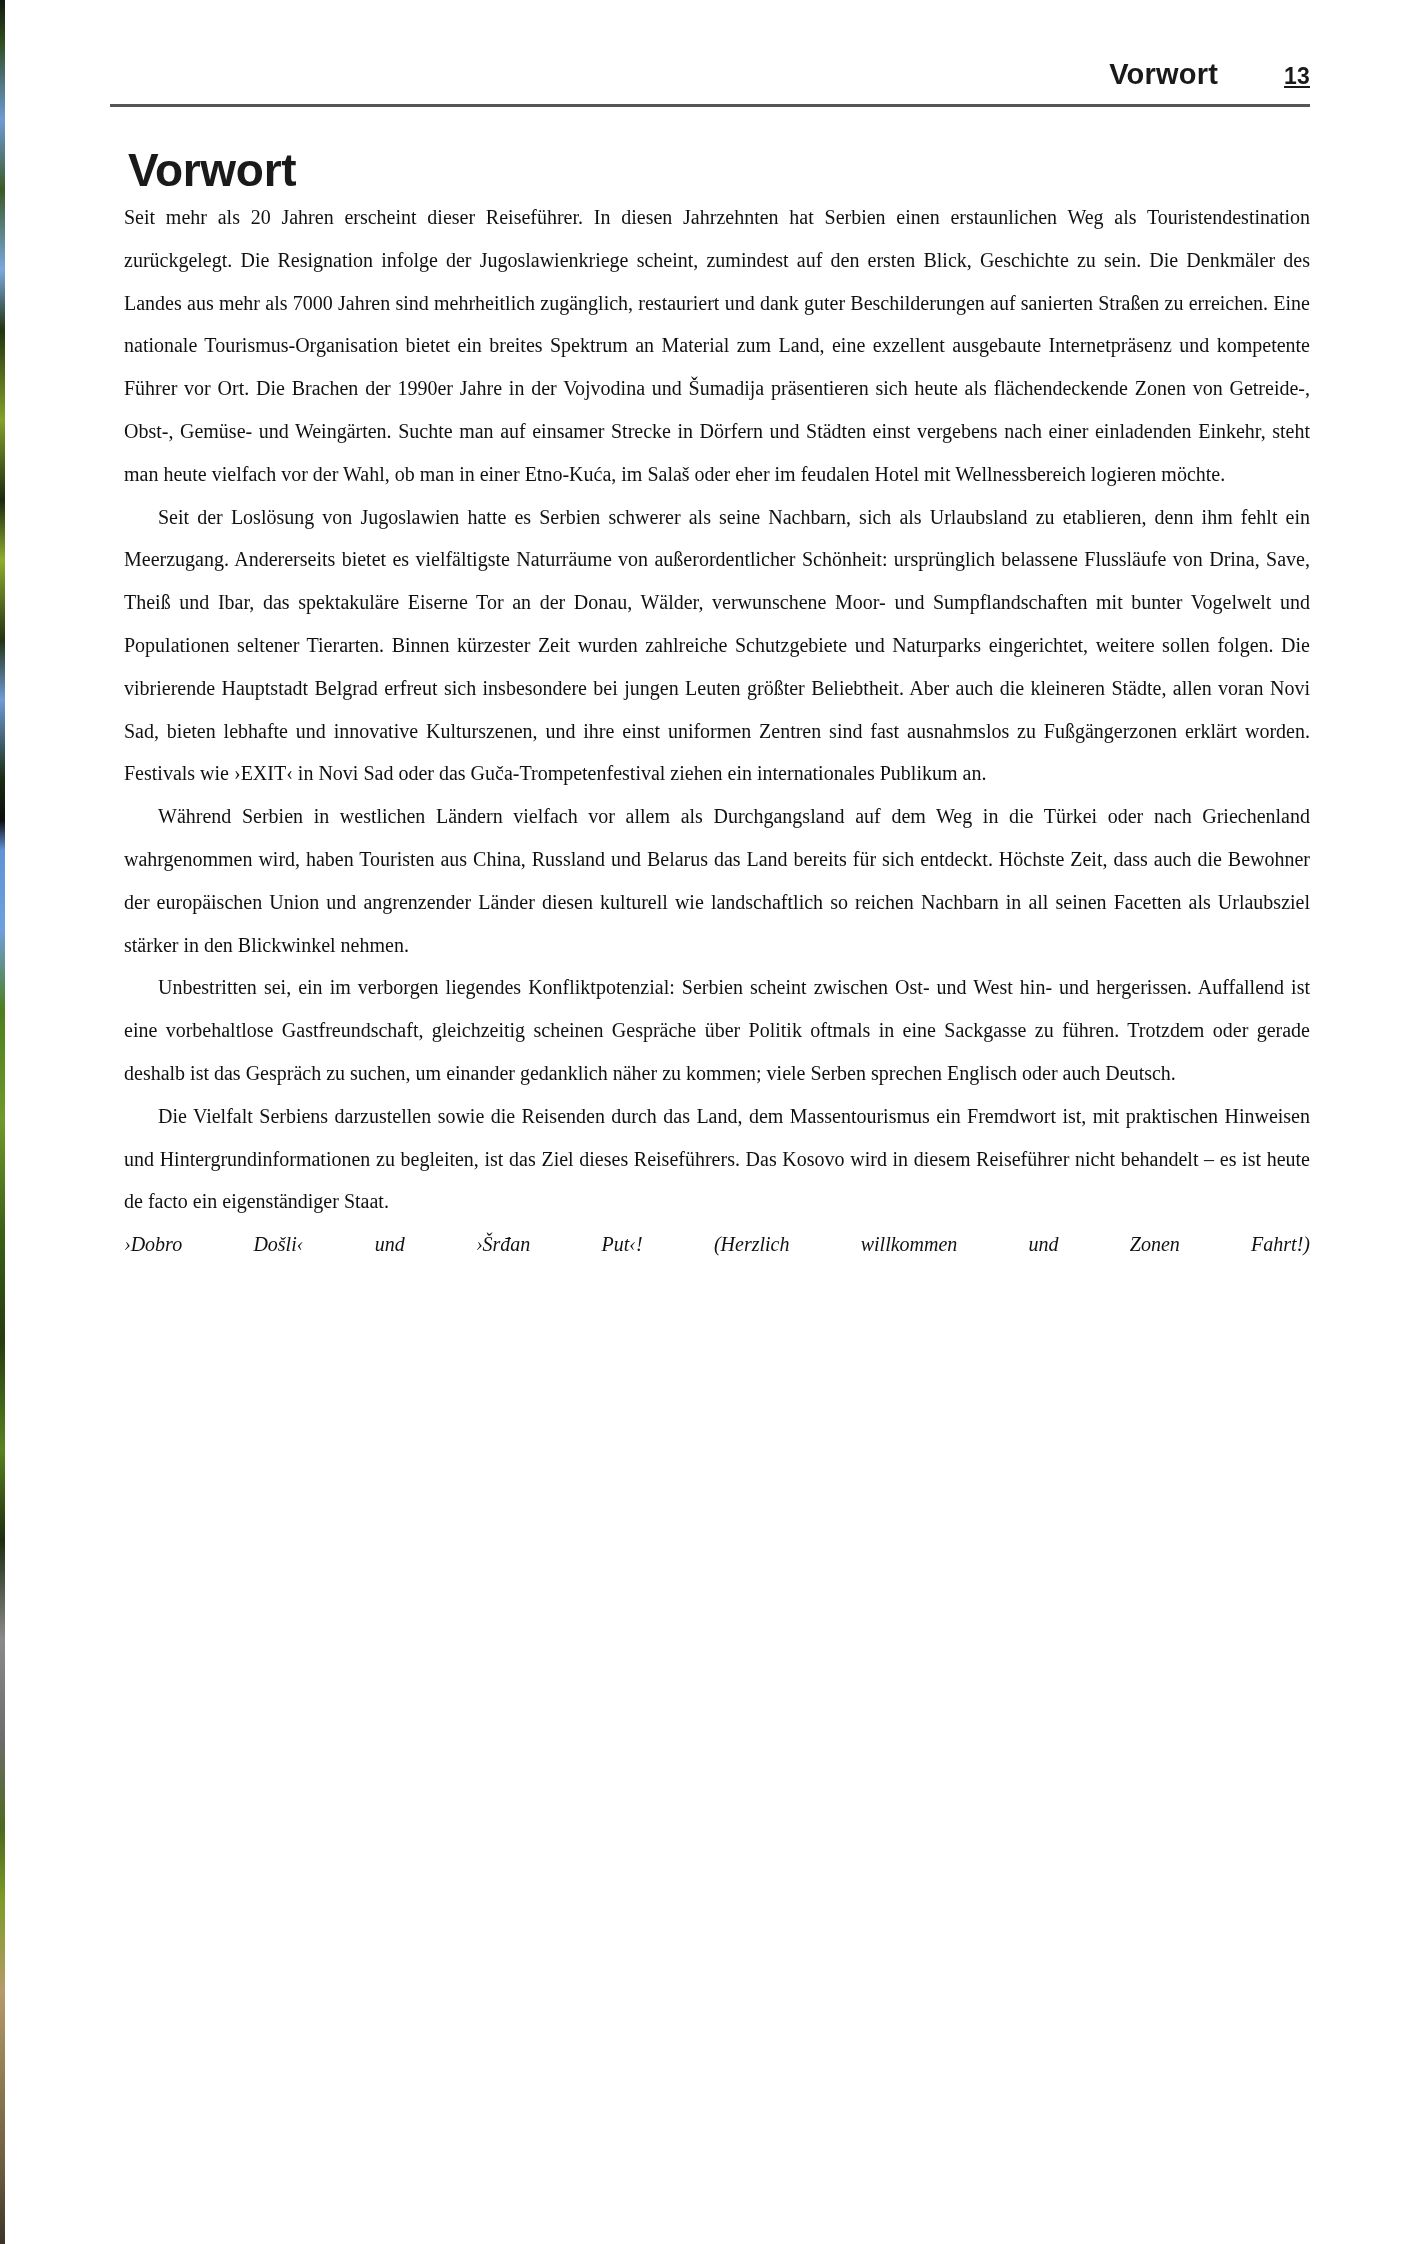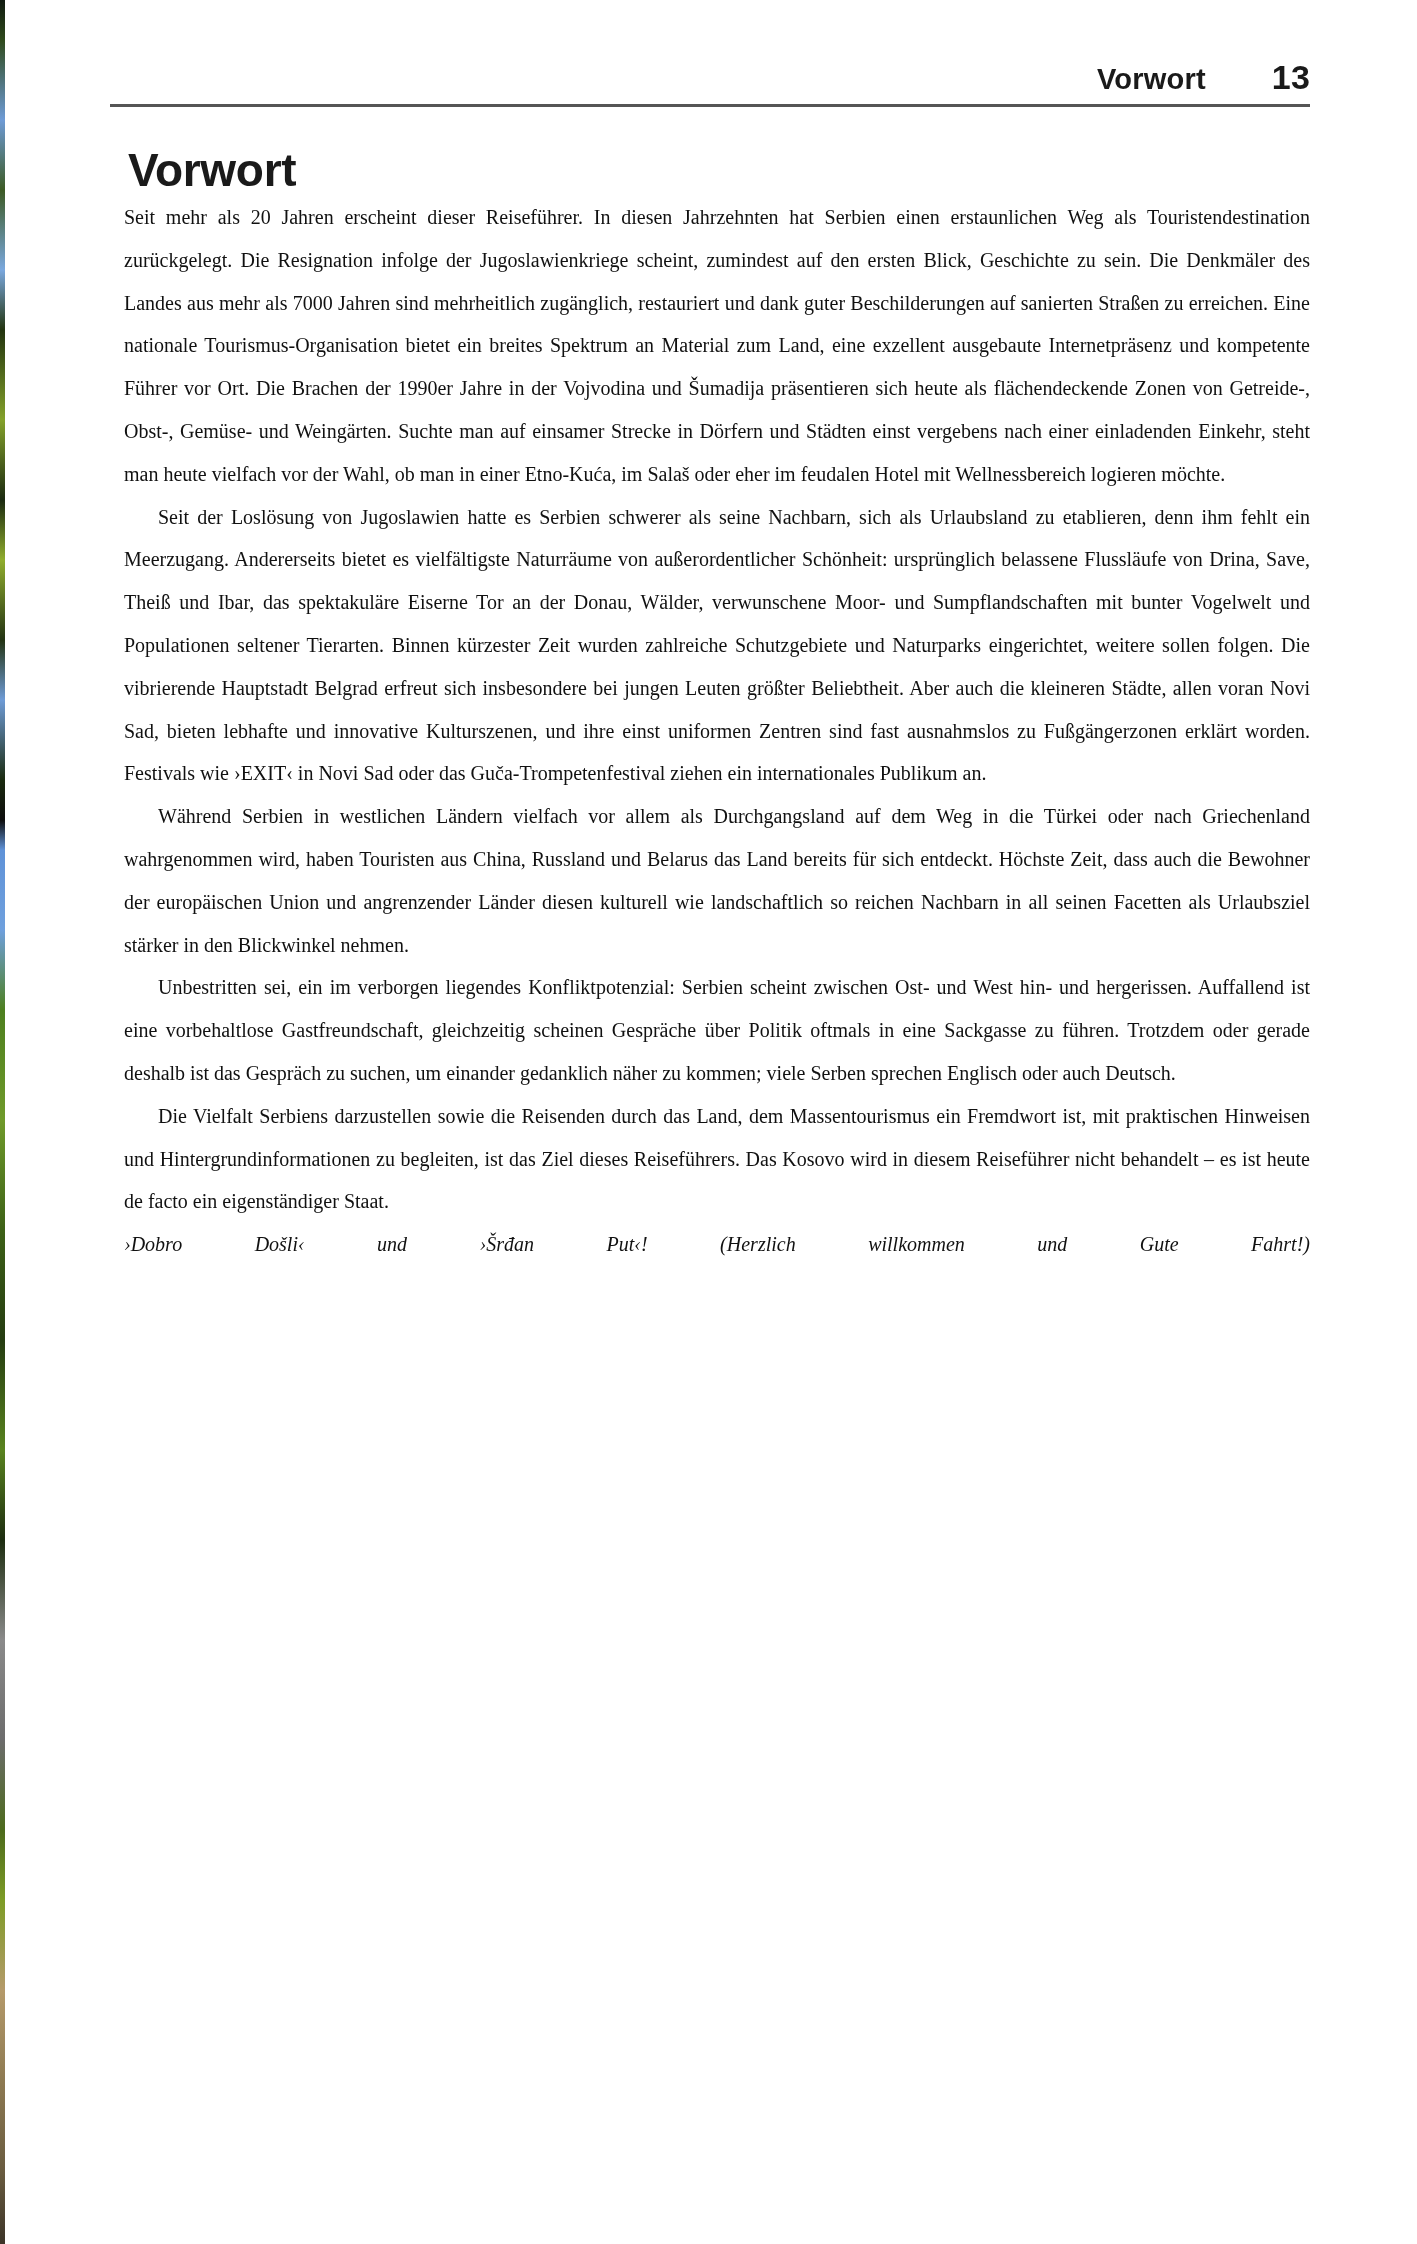--- a/index.html
+++ b/index.html
@@ -74,21 +74,21 @@
     display: flex;
     justify-content: flex-end;
     align-items: baseline;
     font-family: "Liberation Sans", "DejaVu Sans", sans-serif;
     font-weight: bold;
     font-size: 29px;
     letter-spacing: 0.2px;
     color: #1a1a1a;
   }
   .running-head .rh-title { margin-right: 66px; }
-  .running-head .rh-pageno { font-size: 34px; }
+  .running-head .rh-pageno { font-size: 23px; text-decoration: underline; }
 
   .head-rule {
     position: absolute;
     left: 110px;
     top: 104px;
     width: 1200px;
     height: 3px;
     background: #555555;
   }
 
@@ -149,16 +149,16 @@
   <div class="head-rule"></div>
 
   <h1 class="chapter-title">Vorwort</h1>
 
   <div class="body-text">
     <p>Seit mehr als 20 Jahren erscheint dieser Reiseführer. In diesen Jahrzehnten hat Serbien einen erstaunlichen Weg als Touristendestination zurückgelegt. Die Resignation infolge der Jugoslawienkriege scheint, zumindest auf den ersten Blick, Geschichte zu sein. Die Denkmäler des Landes aus mehr als 7000 Jahren sind mehrheitlich zugänglich, restauriert und dank guter Beschilderungen auf sanierten Straßen zu erreichen. Eine nationale Tourismus-Organisation bietet ein breites Spektrum an Material zum Land, eine exzellent ausgebaute Internetpräsenz und kompetente Führer vor Ort. Die Brachen der 1990er Jahre in der Vojvodina und Šumadija präsentieren sich heute als flächendeckende Zonen von Getreide-, Obst-, Gemüse- und Weingärten. Suchte man auf einsamer Strecke in Dörfern und Städten einst vergebens nach einer einladenden Einkehr, steht man heute vielfach vor der Wahl, ob man in einer Etno-Kuća, im Salaš oder eher im feudalen Hotel mit Wellnessbereich logieren möchte.</p>
     <p class="indented">Seit der Loslösung von Jugoslawien hatte es Serbien schwerer als seine Nachbarn, sich als Urlaubsland zu etablieren, denn ihm fehlt ein Meerzugang. Andererseits bietet es vielfältigste Naturräume von außerordentlicher Schönheit: ursprünglich belassene Flussläufe von Drina, Save, Theiß und Ibar, das spektakuläre Eiserne Tor an der Donau, Wälder, verwunschene Moor- und Sumpflandschaften mit bunter Vogelwelt und Populationen seltener Tierarten. Binnen kürzester Zeit wurden zahlreiche Schutzgebiete und Naturparks eingerichtet, weitere sollen folgen. Die vibrierende Hauptstadt Belgrad erfreut sich insbesondere bei jungen Leuten größter Beliebtheit. Aber auch die kleineren Städte, allen voran Novi Sad, bieten lebhafte und innovative Kulturszenen, und ihre einst uniformen Zentren sind fast ausnahmslos zu Fußgängerzonen erklärt worden. Festivals wie ›EXIT‹ in Novi Sad oder das Guča-Trompetenfestival ziehen ein internationales Publikum an.</p>
     <p class="indented">Während Serbien in westlichen Ländern vielfach vor allem als Durchgangsland auf dem Weg in die Türkei oder nach Griechenland wahrgenommen wird, haben Touristen aus China, Russland und Belarus das Land bereits für sich entdeckt. Höchste Zeit, dass auch die Bewohner der europäischen Union und angrenzender Länder diesen kulturell wie landschaftlich so reichen Nachbarn in all seinen Facetten als Urlaubsziel stärker in den Blickwinkel nehmen.</p>
     <p class="indented">Unbestritten sei, ein im verborgen liegendes Konfliktpotenzial: Serbien scheint zwischen Ost- und West hin- und hergerissen. Auffallend ist eine vorbehaltlose Gastfreundschaft, gleichzeitig scheinen Gespräche über Politik oftmals in eine Sackgasse zu führen. Trotzdem oder gerade deshalb ist das Gespräch zu suchen, um einander gedanklich näher zu kommen; viele Serben sprechen Englisch oder auch Deutsch.</p>
     <p class="indented">Die Vielfalt Serbiens darzustellen sowie die Reisenden durch das Land, dem Massentourismus ein Fremdwort ist, mit praktischen Hinweisen und Hintergrundinformationen zu begleiten, ist das Ziel dieses Reiseführers. Das Kosovo wird in diesem Reiseführer nicht behandelt – es ist heute de facto ein eigenständiger Staat.</p>
-    <p class="closing-line">›Dobro Došli‹ und ›Šrđan Put‹! (Herzlich willkommen und Gute Fahrt!)</p>
+    <p class="closing-line">›Dobro Došli‹ und ›Šrđan Put‹! (Herzlich willkommen und Zonen Fahrt!)</p>
   </div>
 
 </div>
 
 </body></html>

